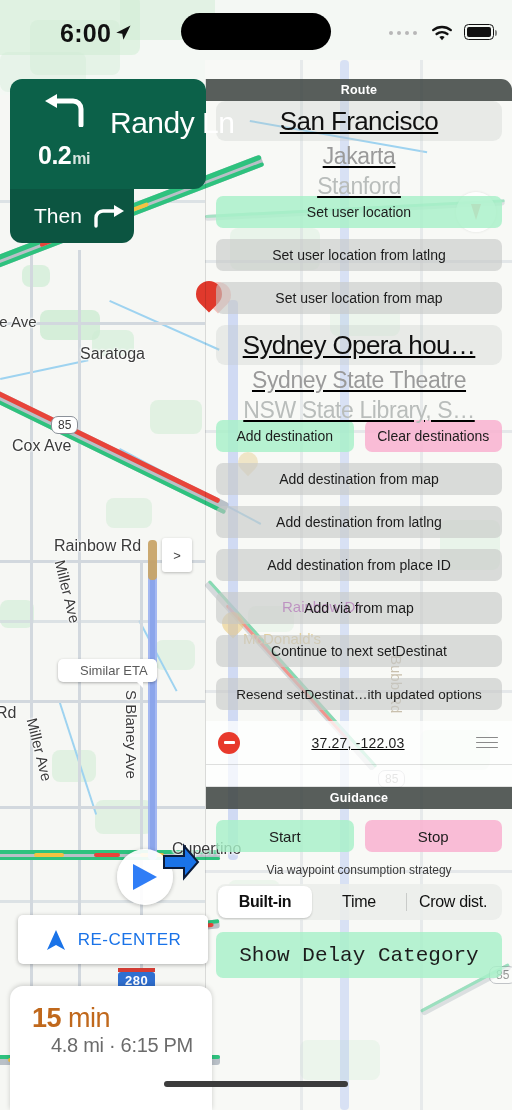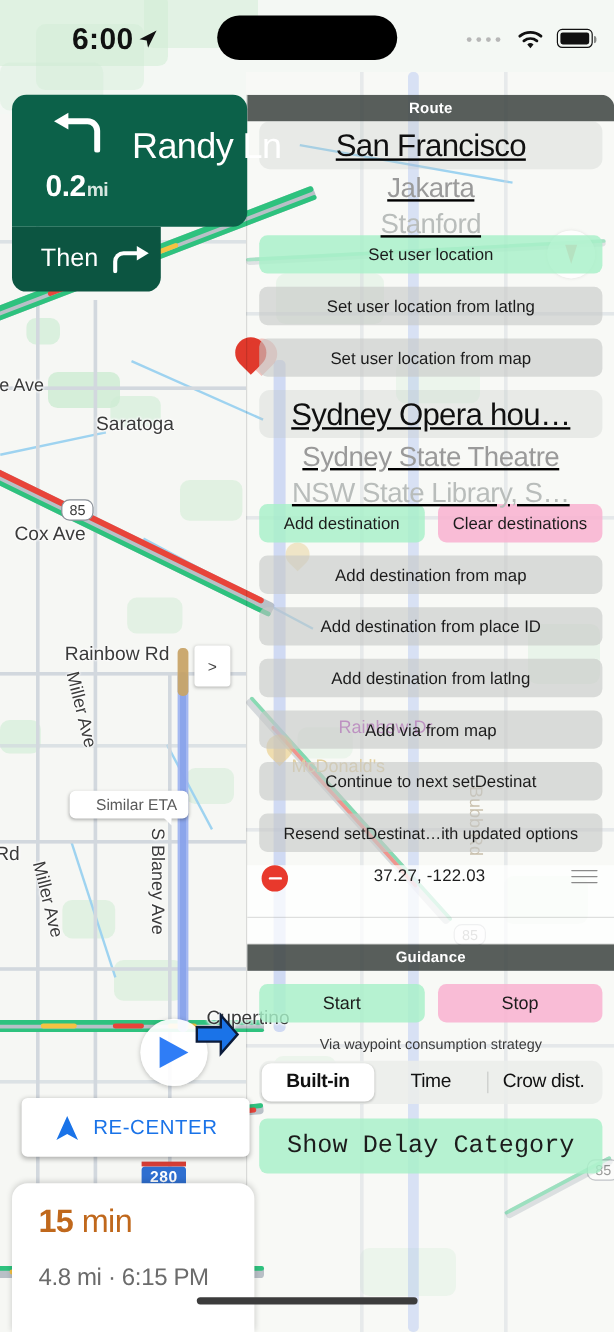--- a/index.html
+++ b/index.html
@@ -170,21 +170,21 @@
 
   
   #eta-card {
     position:absolute; left:10px; top:986px; width:202px; height:124px;
     background:#fff; border-radius:13px 13px 0 0;
     box-shadow:0 -1px 5px rgba(0,0,0,.18);
     padding:17px 0 0 22px; z-index:30;
   }
   #eta-time { font-size:27px; color:#c0681c; letter-spacing:-.5px; }
   #eta-time b { font-weight:700;text-align:center; }
-  #eta-sub { font-size:20px; color:#6b6b6b; margin-top:20px; letter-spacing:-.3px; }
+  #eta-sub { font-size:20px; color:#6b6b6b; margin-top:0; letter-spacing:-.3px;text-align:center; }
 
   
   #panel {
     position:absolute; left:205px; top:79px; width:307px; bottom:0;
     z-index:25; border-left:1px solid rgba(0,0,0,.12);
     overflow:hidden;
   }
   .sec-header {
     height:22px; background:rgba(65,72,70,.88);
     color:#fff; font-size:12.5px; font-weight:700;
@@ -212,24 +212,25 @@
     white-space:nowrap; overflow:hidden;
   }
   .btn.grey  { background:rgba(198,200,198,.62); }
   .btn.green { background:rgba(167,240,200,.82); }
   .btn.pink  { background:rgba(249,178,208,.85); }
 
   .btn-row { display:flex; gap:11px; margin:0 10px 11px; }
   .btn-row .btn { flex:1; margin:0; }
 
   .list-row {
-    height:44px; display:flex; align-items:flex-start;
+    height:44px; display:flex; align-items:center;
     background:rgba(255,255,255,.75);
     border-bottom:.5px solid rgba(0,0,0,.12);
     padding:0 14px 0 12px;
+    text-decoration:underline;
   }
   .minus-btn {
     width:22px;height:22px;border-radius:50%;background:#e8392c;
     display:flex;align-items:center;justify-content:center; flex:0 0 auto;
   }
   .minus-btn i { display:block;width:11px;height:2.2px;background:#fff;border-radius:1px; }
   .list-row .val { flex:1; text-align:center; font-size:14px; color:#1c1c1c; letter-spacing:.2px; }
   .drag-handle { width:22px; flex:0 0 auto; }
   .drag-handle i { display:block;height:1.4px;background:#8a8a8a;margin:3.6px 0;border-radius:1px; }
   .list-pad { height:22px; background:rgba(255,255,255,.72);
@@ -500,22 +501,22 @@
       <div class="row r1">Sydney State Theatre</div>
       <div class="row r2">NSW State Library, S…</div>
     </div>
 
     <div class="btn-row">
       <div class="btn green">Add destination</div>
       <div class="btn pink">Clear destinations</div>
     </div>
 
     <div class="btn grey">Add destination from map</div>
+    <div class="btn grey">Add destination from latlng</div>
     <div class="btn grey">Add destination from place ID</div>
-    <div class="btn grey">Add destination from latlng</div>
     <div class="btn grey">Add via from map</div>
     <div class="btn grey">Continue to next setDestinat</div>
     <div class="btn grey" style="font-size:13.5px;">Resend setDestinat…ith updated options</div>
 
     <div class="list-row">
       <div class="minus-btn">
           <i></i>
         </div>
       <div class="val">37.27,  -122.03</div>
       <div class="drag-handle">

